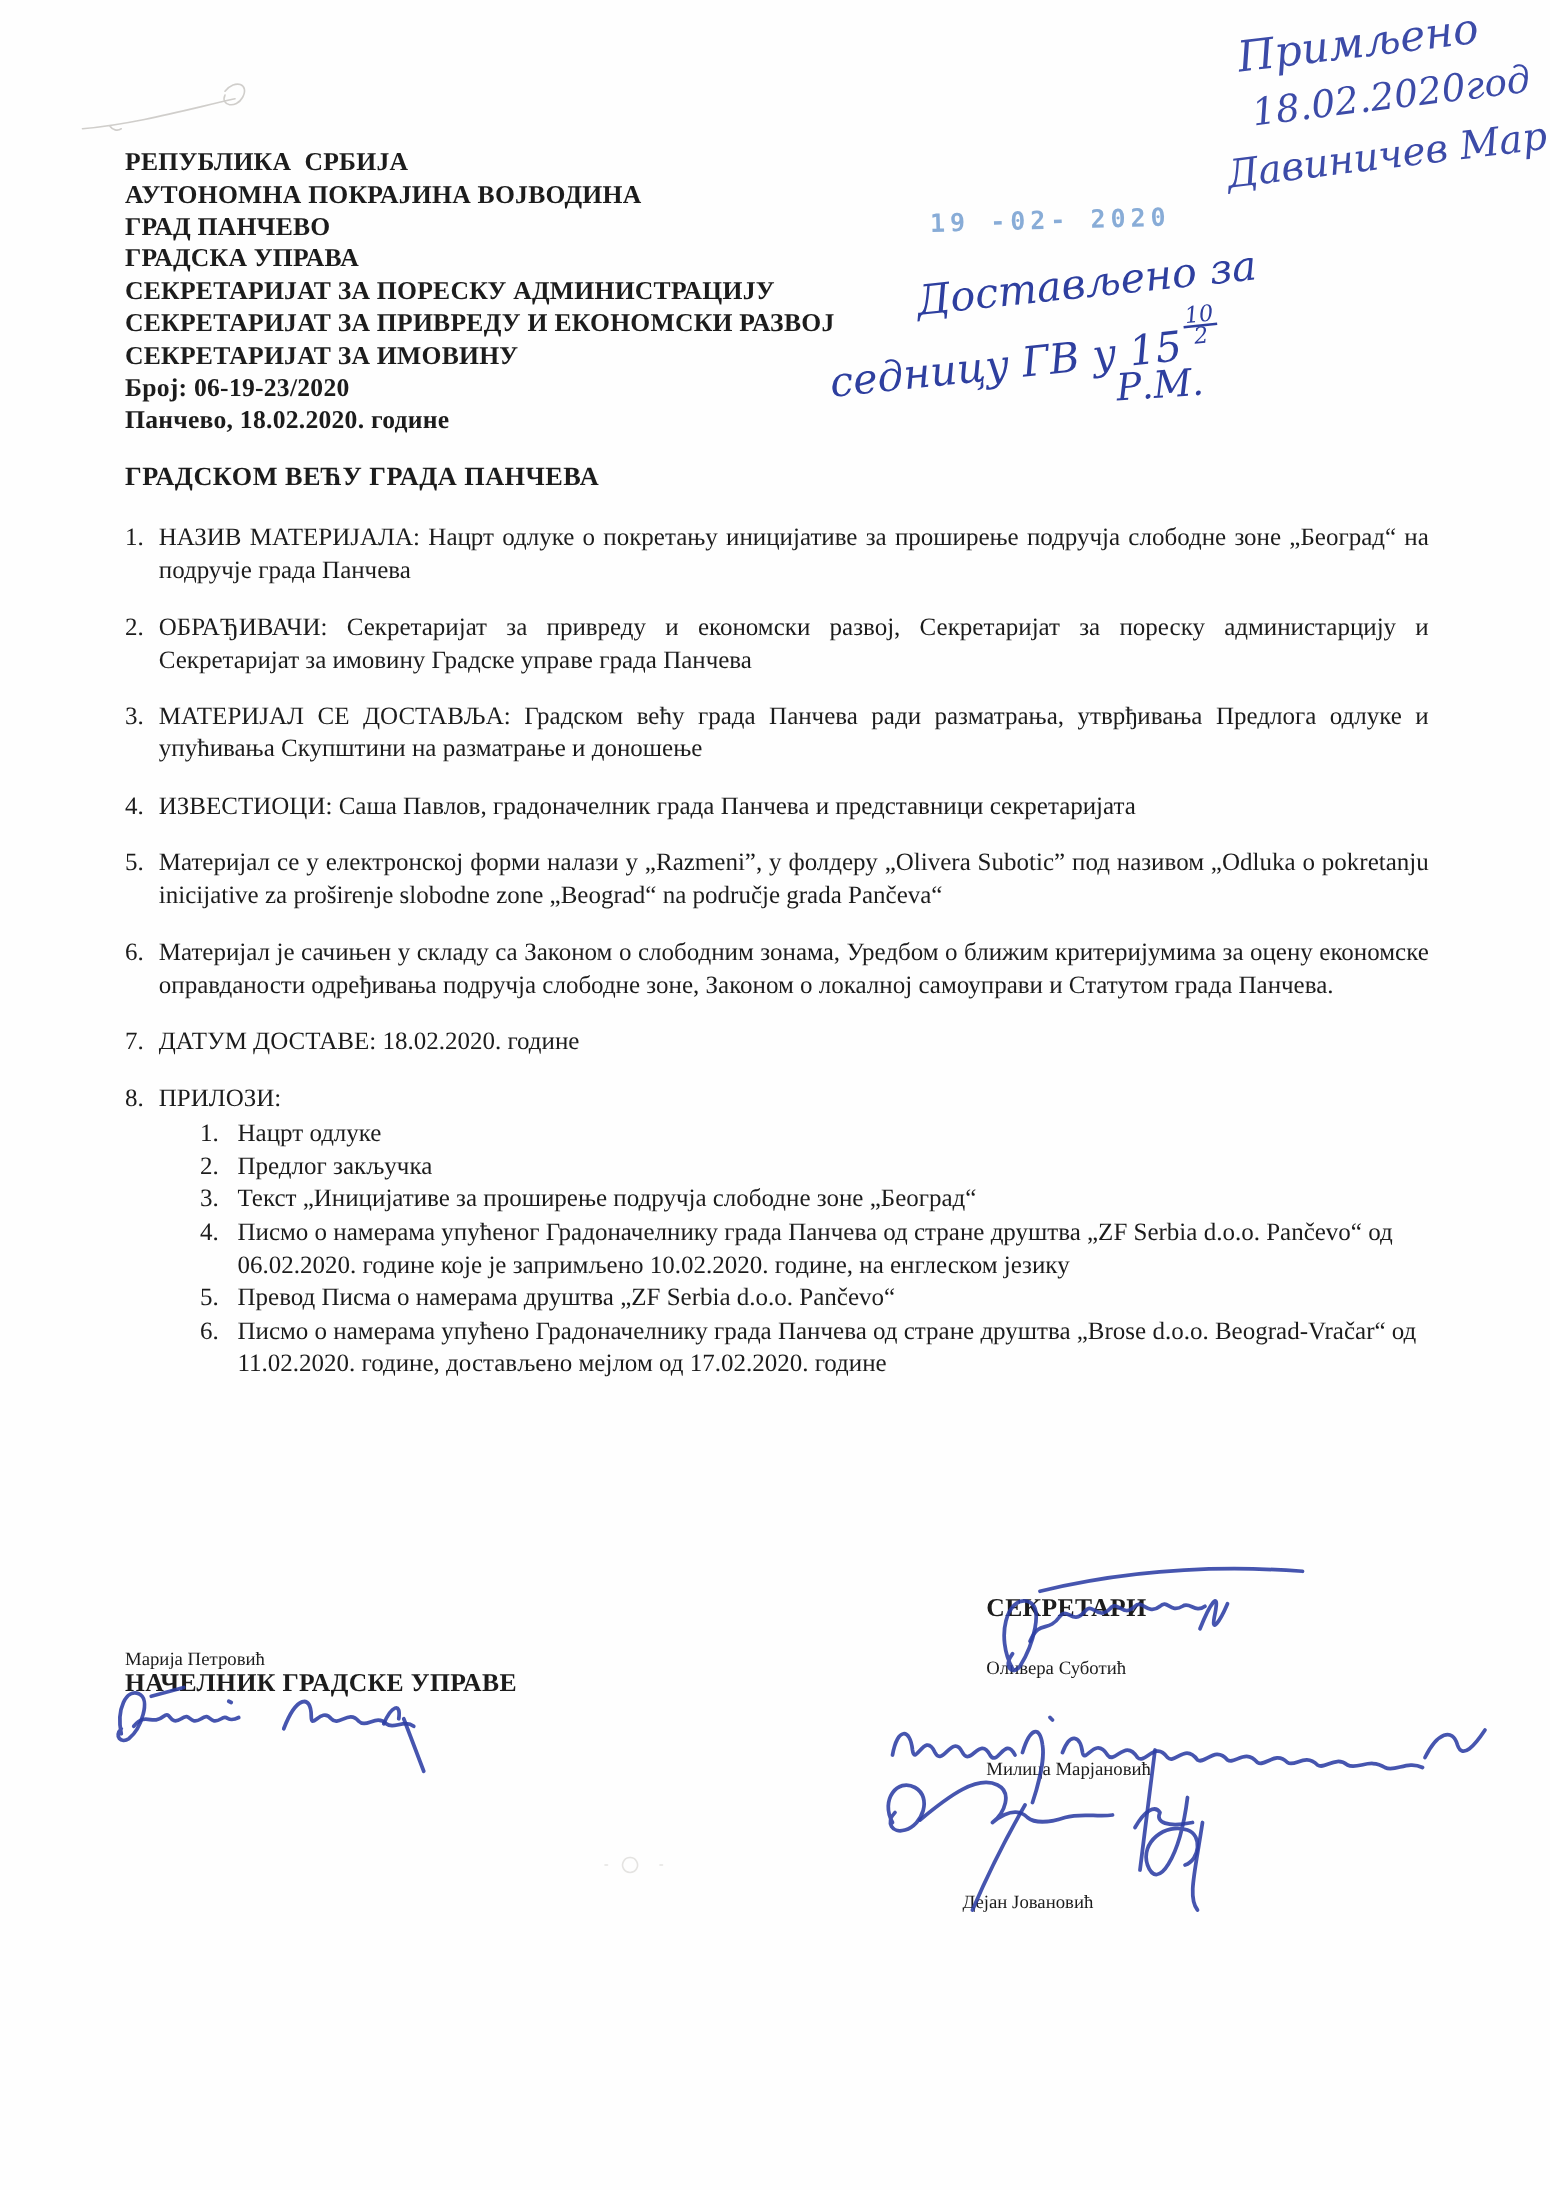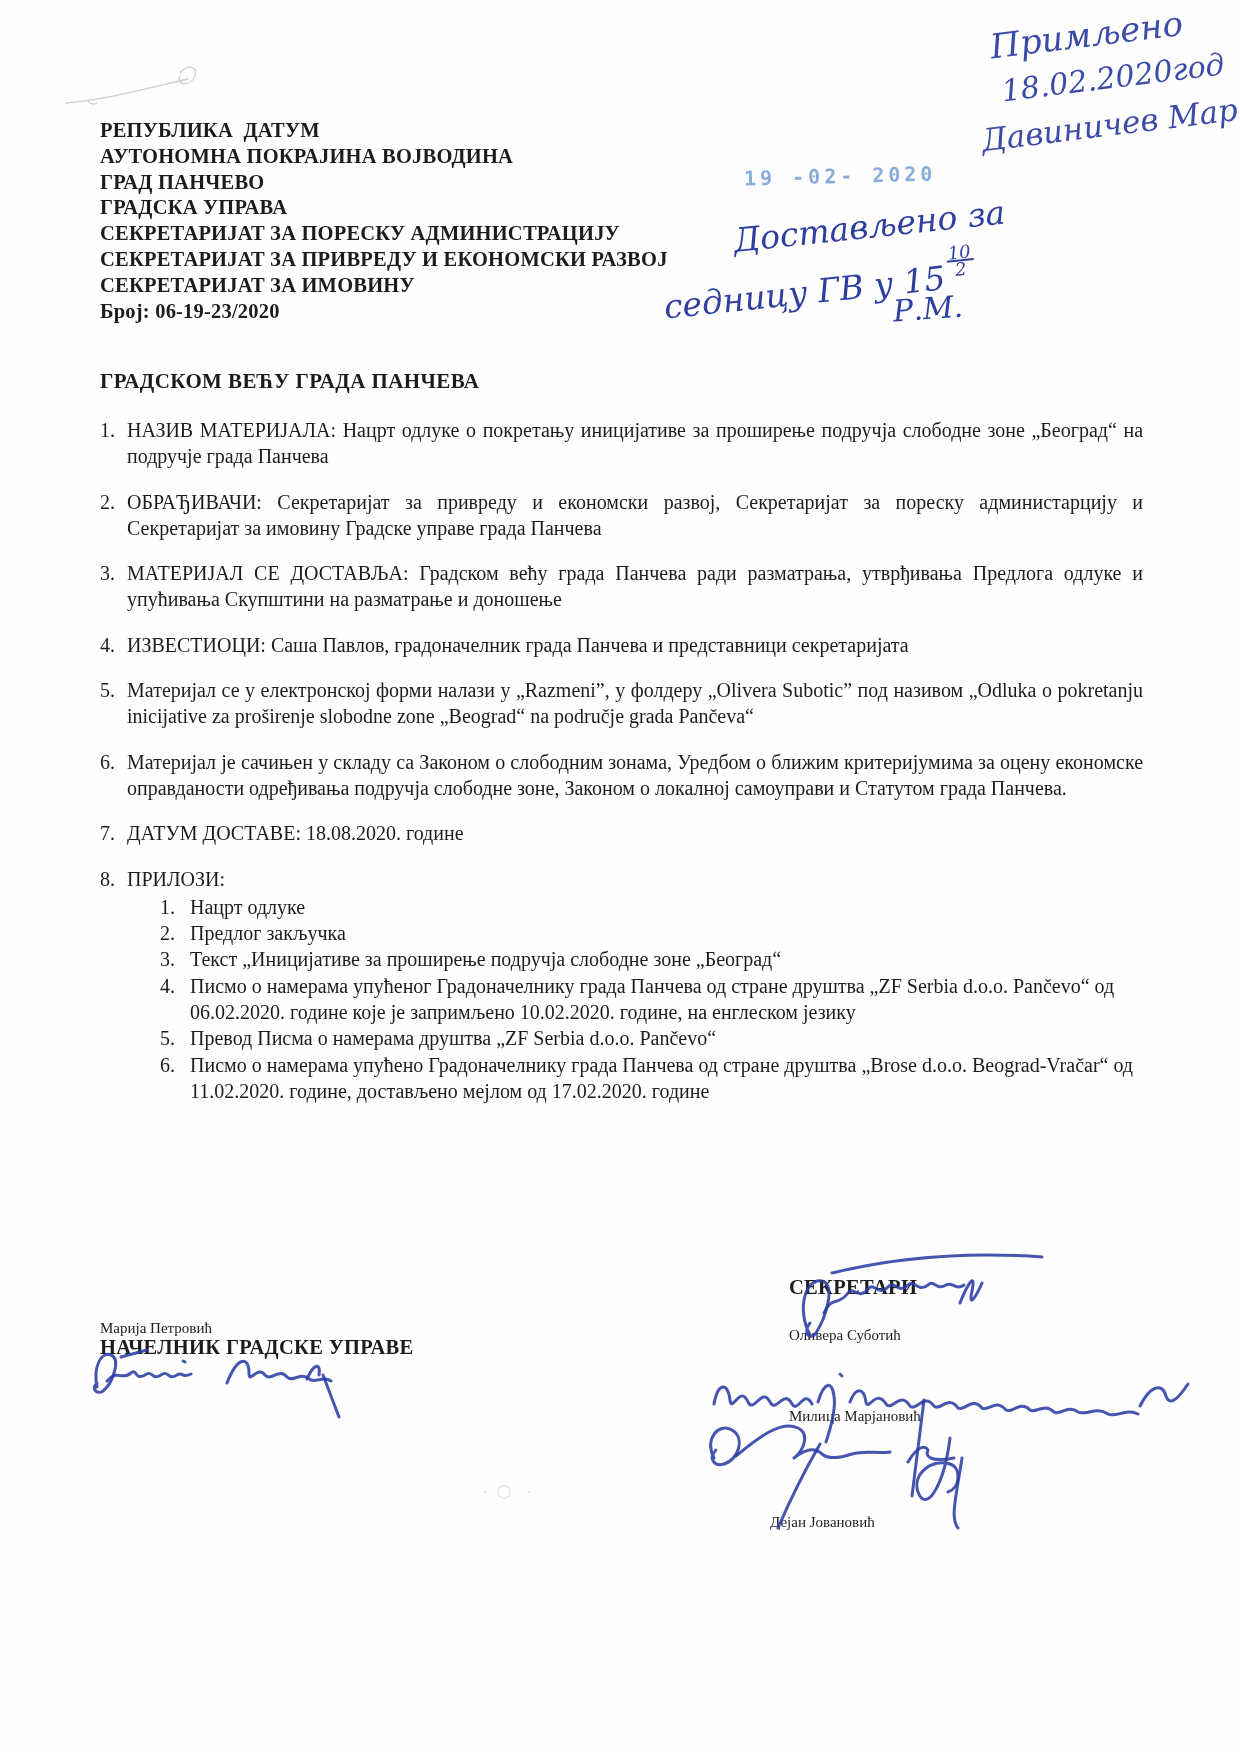--- a/index.html
+++ b/index.html
@@ -71,28 +71,29 @@
 </head>
 <body>
 
 <div class="page">
 
   <svg class="ink faint" style="left:60px;top:45px" width="200" height="70" viewBox="0 0 200 70">
     <path d="M6,58 C50,54 92,42 128,34 M120,28 C128,18 140,22 134,33 C129,42 116,40 120,31 M28,56 c2,3 6,4 9,2"></path>
   </svg>
 
   <div class="hdr">
-    <div class="hline">РЕПУБЛИКА  ДАТУМ</div>
+    <div class="hline">РЕПУБЛИКА  СРБИЈА</div>
     <div class="hline">АУТОНОМНА ПОКРАЈИНА ВОЈВОДИНА</div>
     <div class="hline">ГРАД ПАНЧЕВО</div>
     <div class="hline">ГРАДСКА УПРАВА</div>
     <div class="hline">СЕКРЕТАРИЈАТ ЗА ПОРЕСКУ АДМИНИСТРАЦИЈУ</div>
     <div class="hline">СЕКРЕТАРИЈАТ ЗА ПРИВРЕДУ И ЕКОНОМСКИ РАЗВОЈ</div>
     <div class="hline">СЕКРЕТАРИЈАТ ЗА ИМОВИНУ</div>
     <div class="hline">Број: 06-19-23/2020</div>
+    <div class="hline">Панчево, 18.02.2020. године</div>
   </div>
 
   <div class="hw received">
     <div class="l1">Примљено</div>
     <div class="l2">18.02.2020год</div>
     <div class="l3">Давиничев Мар</div>
   </div>
 
   <div class="stamp">19 -02- 2020</div>
 
@@ -131,21 +132,21 @@
       <div class="txt"><b>Материјал се у електронској форми</b> <span>налази у „Razmeni”, у фолдеру „Olivera Subotic” под називом „Odluka o pokretanju inicijative za proširenje slobodne zone „Beograd“ na područje grada Pančeva“</span></div>
     </div>
 
     <div class="item">
       <span class="num">6.</span>
       <div class="txt"><b>Материјал је сачињен</b> <span>у складу са Законом о слободним зонама, Уредбом о ближим критеријумима за оцену економске оправданости одређивања подручја слободне зоне, Законом о локалној самоуправи и Статутом града Панчева.</span></div>
     </div>
 
     <div class="item">
       <span class="num">7.</span>
-      <div class="txt"><b>ДАТУМ ДОСТАВЕ:</b> <span>18.08.2020. године</span></div>
+      <div class="txt"><b>ДАТУМ ДОСТАВЕ:</b> <span>18.02.2020. године</span></div>
     </div>
 
     <div class="item last">
       <span class="num">8.</span>
       <div class="txt">
         <b>ПРИЛОЗИ:</b>
       </div>
     </div>
 
     <div class="subs">

